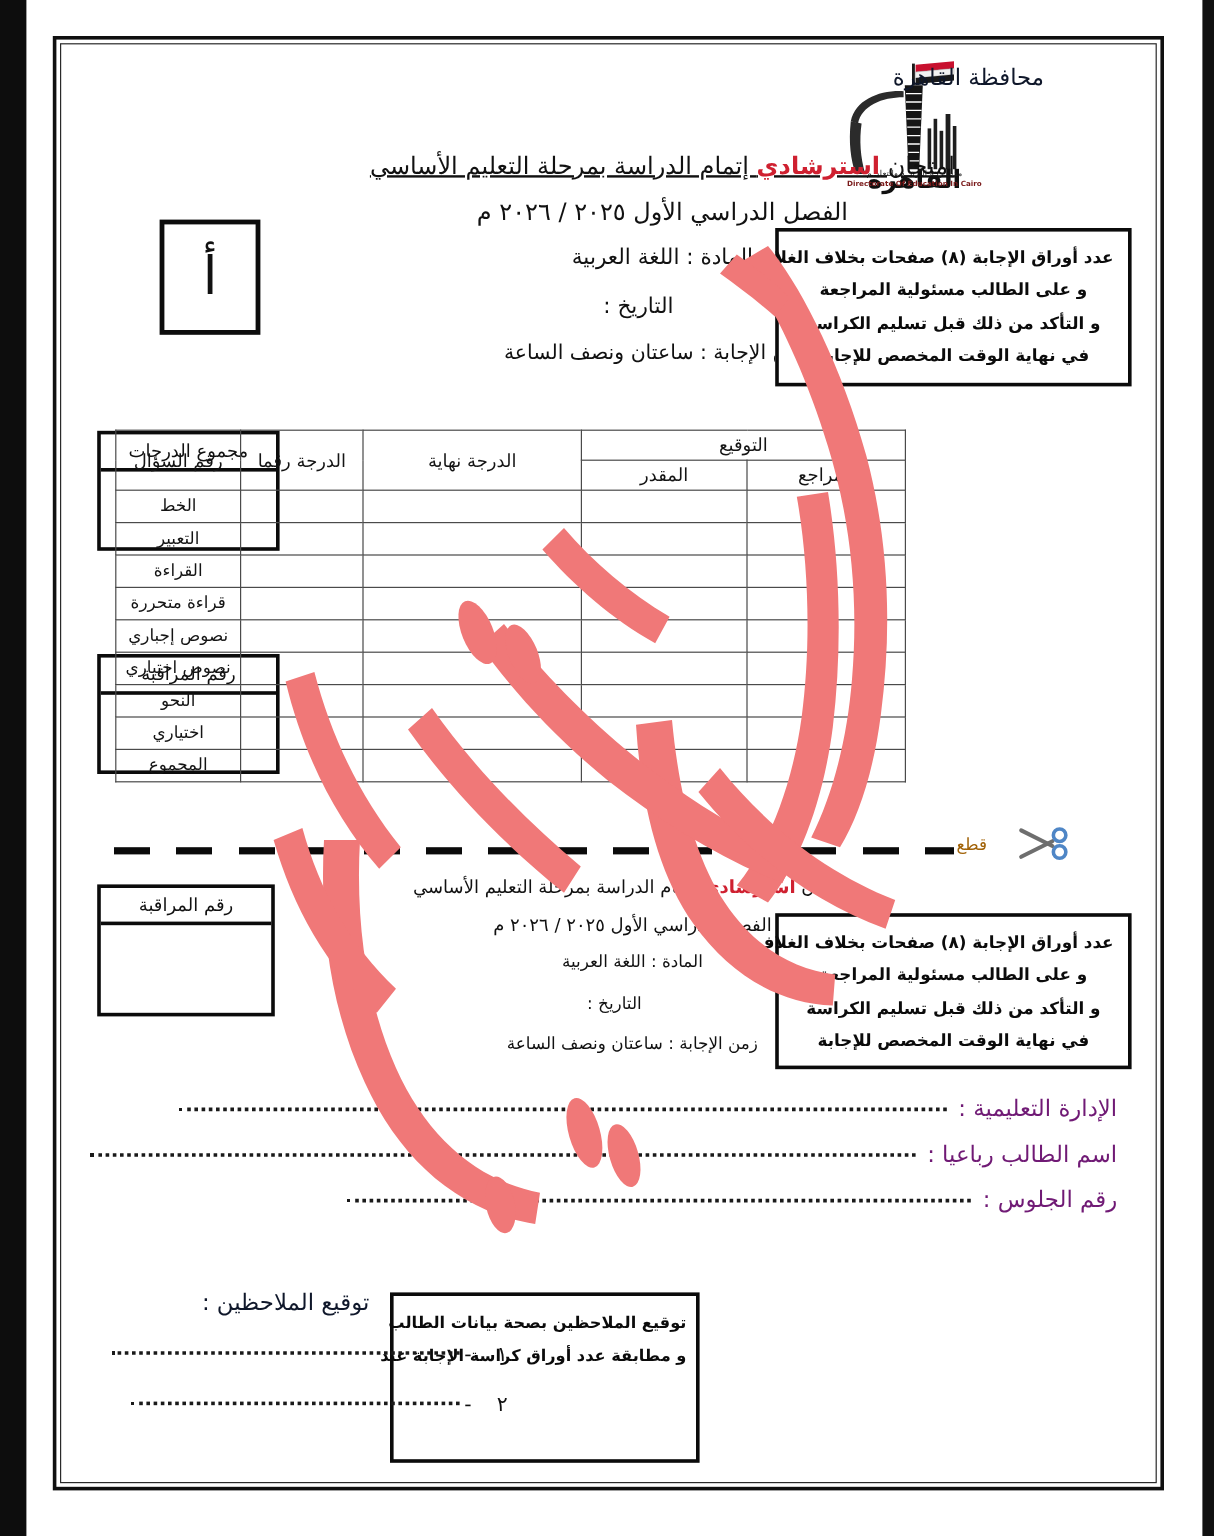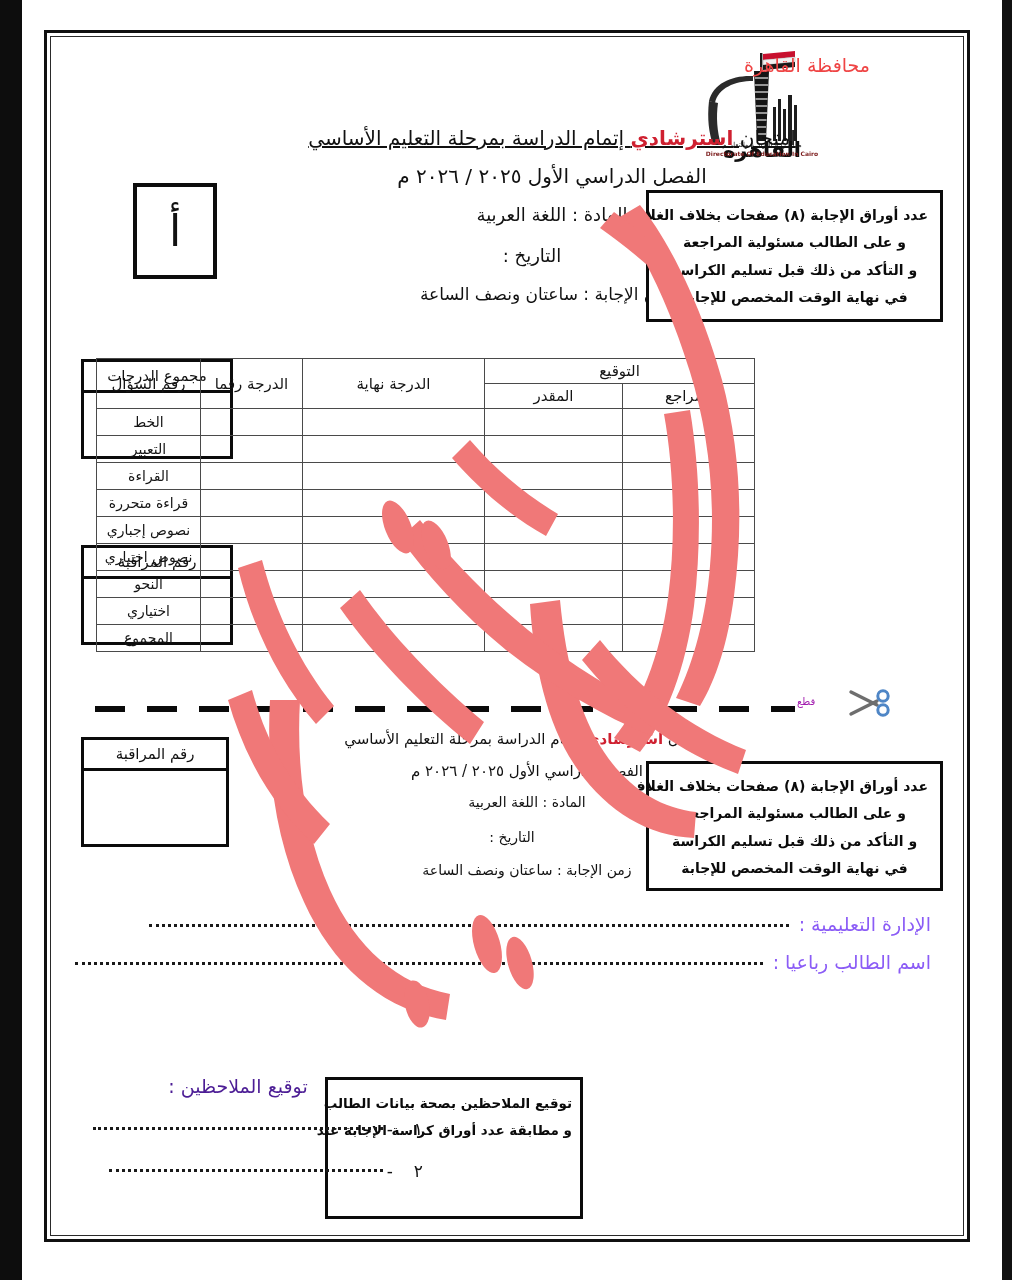--- a/index.html
+++ b/index.html
@@ -59,21 +59,21 @@
   .logo svg { display:block; }
 
   .authority {
     position: absolute;
     right: 30px;
     top: 18px;
     text-align: center;
     width: 260px;
     font-size: 19px;
     line-height: 1.55;
-    color: #ef4444;
+    color: #0f172a;
   }
 
   .title-block {
     position: absolute;
     right: 130px;
     top: 90px;
     width: 570px;
     text-align: center;
     color: #111;
   }
@@ -176,22 +176,22 @@
     top: 673px;
     width: 700px;
     height: 6px;
     background-image: repeating-linear-gradient(to right,
        #0a0a0a 0px, #0a0a0a 30px, rgba(0,0,0,0) 30px, rgba(0,0,0,0) 52px);
   }
   .cut-label {
     position: absolute;
     left: 750px;
     top: 663px;
-    font-size: 10px;
-    color: #a21caf;
+    font-size: 14px;
+    color: #a16207;
   }
   .scissors {
     position: absolute;
     left: 800px;
     top: 655px;
     width: 46px;
     height: 30px;
   }
 
   
@@ -215,21 +215,21 @@
     position: absolute;
     right: 36px;
     top: 880px;
     width: 856px;
   }
   .field-row {
     display: flex;
     align-items: baseline;
     margin-bottom: 16px;
     font-size: 19px;
-    color: #8b5cf6;
+    color: #701a75;
   }
   .field-label { white-space: nowrap; padding-left: 6px; }
   .dots {
     flex: 1;
     border-bottom: 3px dotted #1a1a1a;
     height: 1px;
     position: relative;
     top: -4px;
     margin-right: 4px;
   }
@@ -260,21 +260,21 @@
     white-space: nowrap;
   }
 
   .signatures {
     position: absolute;
     left: 46px;
     top: 1042px;
     width: 330px;
     text-align: right;
   }
-  .sig-title { font-size: 19px; color: #4c1d95; text-align: center; padding-right: 40px;}
+  .sig-title { font-size: 19px; color: #0f172a; text-align: center; padding-right: 40px;}
   .sig-line {
     display: flex;
     align-items: baseline;
     font-size: 17px;
     color: #111;
     margin-top: 22px;
   }
   .sig-num { width: 26px; text-align: right; }
   .sig-dash { padding: 0 4px; }
   .sig-dots {
@@ -502,20 +502,24 @@
 
   <div class="fields">
     <div class="field-row fr-1">
       <span class="field-label">الإدارة التعليمية  :</span>
       <span class="dots"></span>
     </div>
     <div class="field-row fr-2">
       <span class="field-label">اسم الطالب رباعيا :</span>
       <span class="dots"></span>
     </div>
+    <div class="field-row fr-4">
+      <span class="field-label">رقم الجلوس :</span>
+      <span class="dots"></span>
+    </div>
   </div>
 
   <div class="decl-box">
     <div class="line">توقيع الملاحظين بصحة بيانات الطالب</div>
     <div class="line">و مطابقة عدد أوراق كراسة الإجابة عند</div>
   </div>
 
   <div class="signatures">
     <div class="sig-title">توقيع الملاحظين :</div>
     <div class="sig-line">

